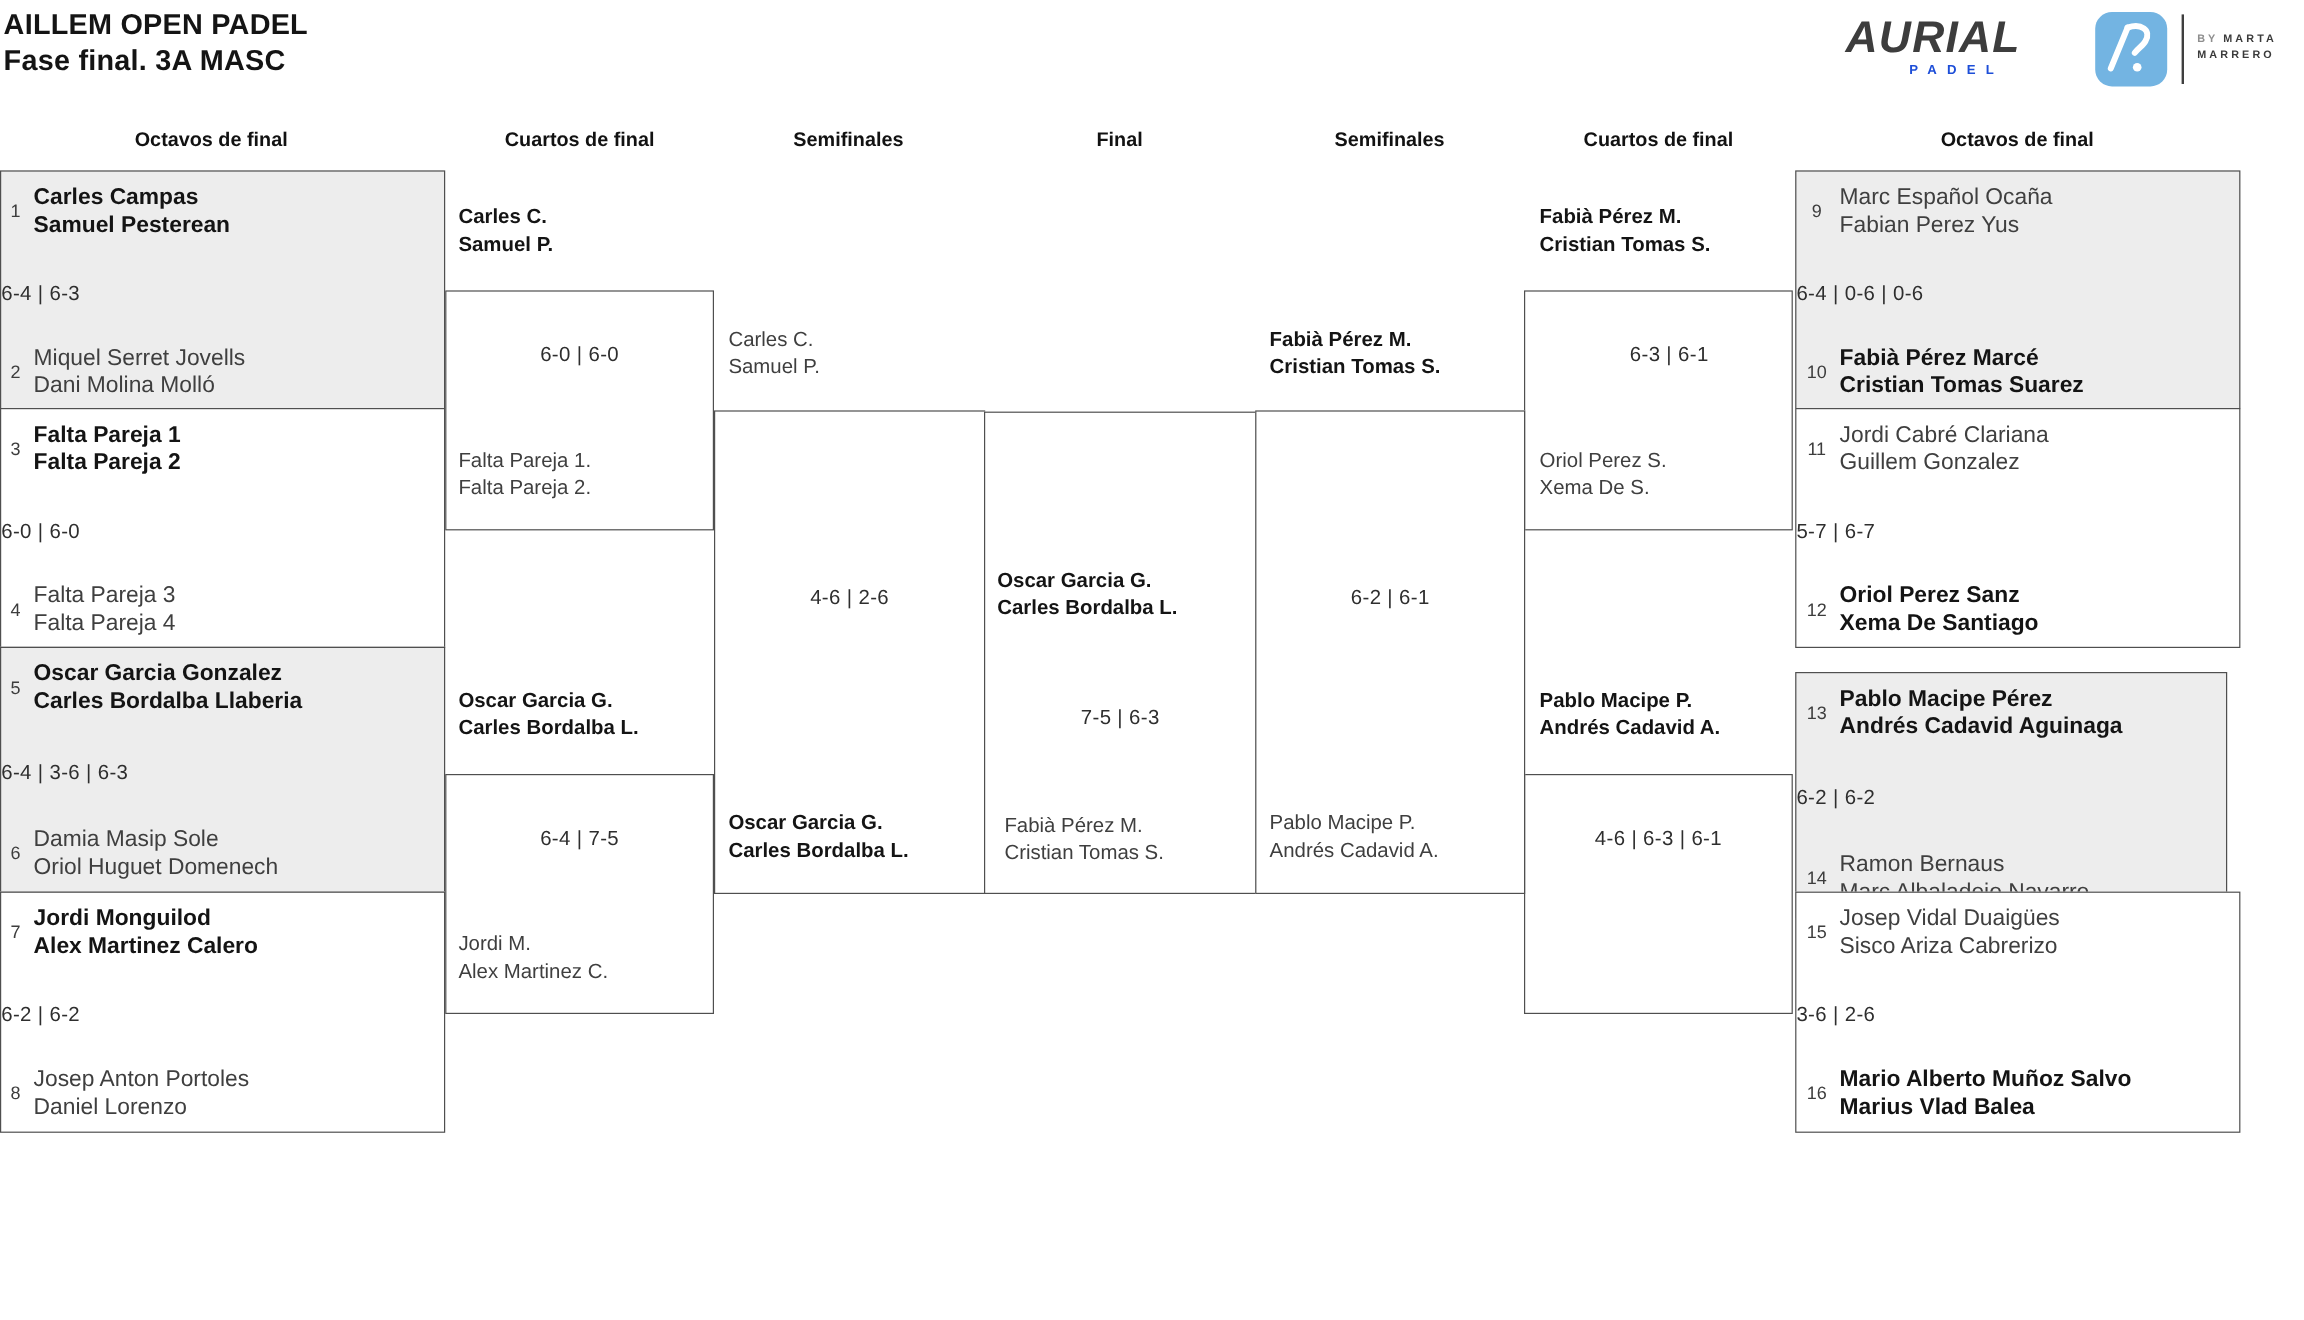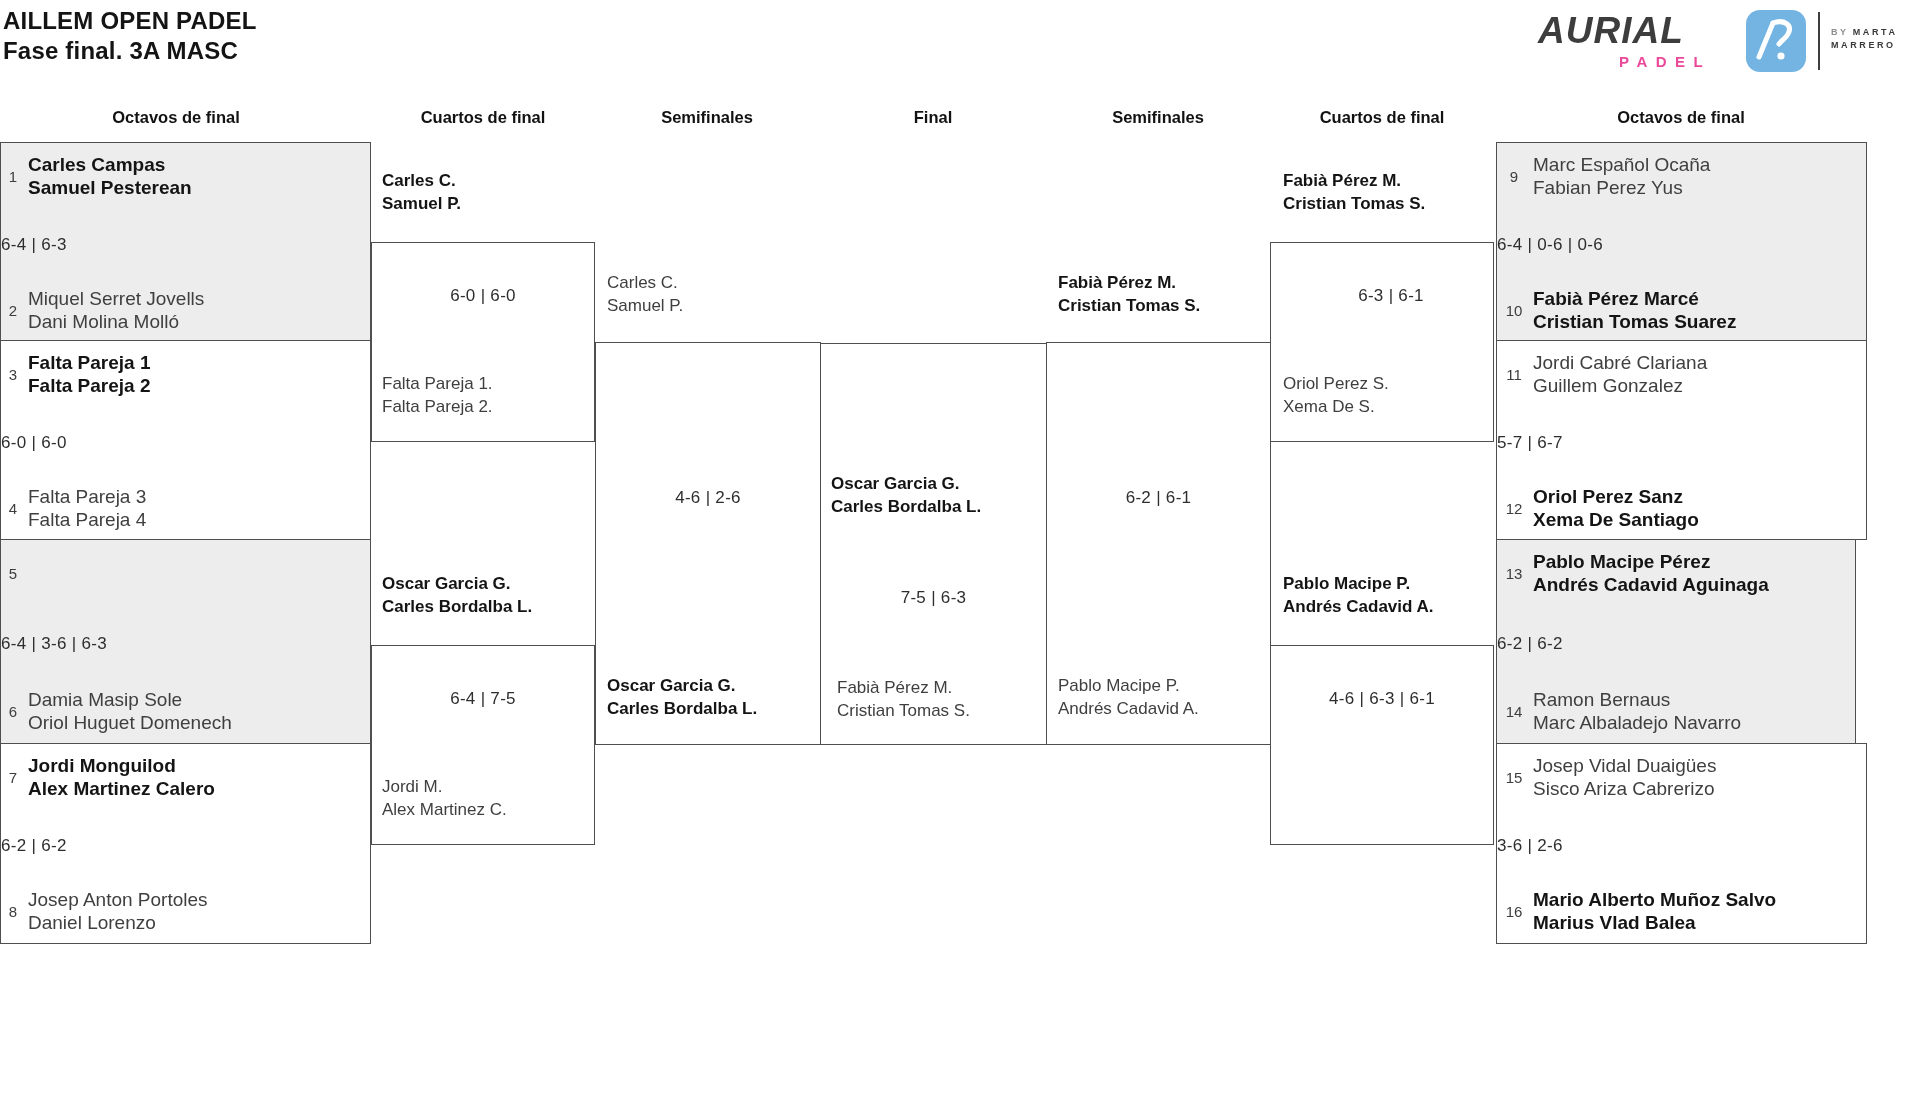--- a/index.html
+++ b/index.html
@@ -13,21 +13,21 @@
   .seed.r{left:4px;width:26px;}
   .team{position:absolute;font-size:19px;line-height:23px;color:#3f3f3f;white-space:nowrap;}
   .team.b{font-weight:700;color:#141414;}
   .score{position:absolute;left:0;width:100%;text-align:left;font-size:17px;line-height:23px;color:#2e2e2e;letter-spacing:.3px;white-space:nowrap;}
   .lbl{position:absolute;font-size:17px;line-height:23px;color:#3f3f3f;white-space:nowrap;}
   .lbl.b{font-weight:700;color:#141414;}
   .lbl.ra{text-align:left;}
   .pscore{position:absolute;text-align:center;font-size:17px;line-height:23px;color:#2e2e2e;letter-spacing:.3px;}
   
   .brand{position:absolute;left:1538px;top:10px;font-size:37px;font-style:italic;font-weight:800;letter-spacing:1px;color:#3d3d3d;}
-  .brand-sub{position:absolute;left:1591px;top:53px;font-size:15px;font-weight:700;letter-spacing:8.5px;color:#ec4899;margin-left:28px;}
+  .brand-sub{position:absolute;left:1591px;top:53px;font-size:11px;font-weight:700;letter-spacing:8.5px;color:#1d4ed8;}
   .mark{position:absolute;left:1746px;top:10px;width:60px;height:62px;border-radius:14px;background:#73b4e2;}
   .logo-div{position:absolute;left:1818px;top:12px;width:2px;height:58px;background:#3f3f3f;}
   .byline{position:absolute;left:1831px;top:26px;font-size:9px;font-weight:700;letter-spacing:2.6px;line-height:13px;color:#3a3a3a;white-space:nowrap;}
   .byline .dim{color:#8e8e8e;padding-right:4px;}
 </style>
 </head>
 <body>
 
 <div class="canvas">
 
@@ -82,20 +82,24 @@
     <div class="score" style="top:90px">6-0 | 6-0</div>
     <div class="team" style="left:27px;top:144px">
       <div>Falta Pareja 3</div>
       <div>Falta Pareja 4</div>
     </div>
     <div class="seed" style="top:156px">4</div>
   </div>
 
   <div class="box gray" style="left:0;top:539px;width:371px;height:205px">
     <div class="seed" style="top:22px">5</div>
+    <div class="team b" style="left:27px;top:10px">
+      <div>Oscar Garcia Gonzalez</div>
+      <div>Carles Bordalba Llaberia</div>
+    </div>
     <div class="score" style="top:92px">6-4 | 3-6 | 6-3</div>
     <div class="team" style="left:27px;top:148px">
       <div>Damia Masip Sole</div>
       <div>Oriol Huguet Domenech</div>
     </div>
     <div class="seed" style="top:160px">6</div>
   </div>
 
   <div class="box" style="left:0;top:743px;width:371px;height:201px">
     <div class="seed" style="top:22px">7</div>
@@ -132,21 +136,21 @@
       <div>Guillem Gonzalez</div>
     </div>
     <div class="score" style="top:90px">5-7 | 6-7</div>
     <div class="team b" style="left:36px;top:144px">
       <div>Oriol Perez Sanz</div>
       <div>Xema De Santiago</div>
     </div>
     <div class="seed r" style="top:156px">12</div>
   </div>
 
-  <div class="box gray" style="left:1496px;top:539px;width:360px;height:205px">
+  <div class="box gray" style="left:1496px;top:560px;width:360px;height:205px">
     <div class="seed r" style="top:22px">13</div>
     <div class="team b" style="left:36px;top:10px">
       <div>Pablo Macipe Pérez</div>
       <div>Andrés Cadavid Aguinaga</div>
     </div>
     <div class="score" style="top:92px">6-2 | 6-2</div>
     <div class="team" style="left:36px;top:148px">
       <div>Ramon Bernaus</div>
       <div>Marc Albaladejo Navarro</div>
     </div>

